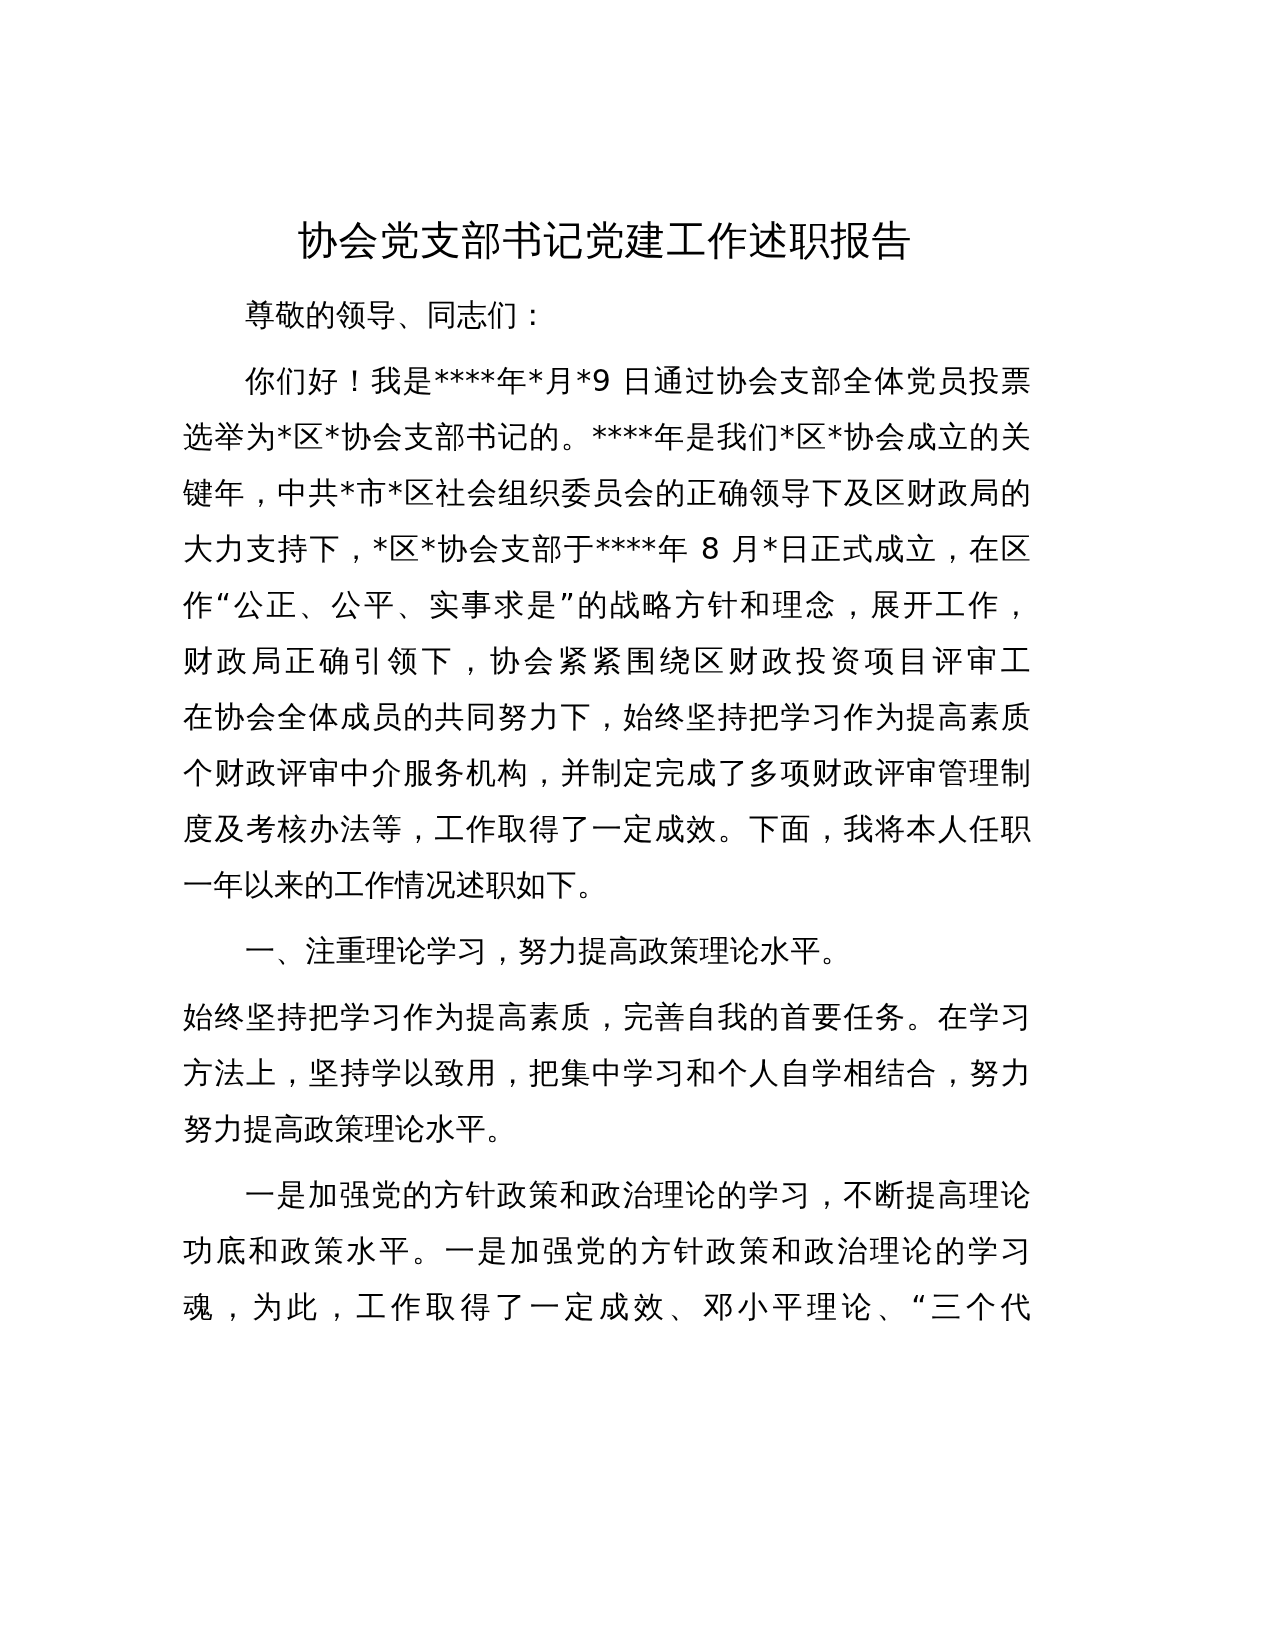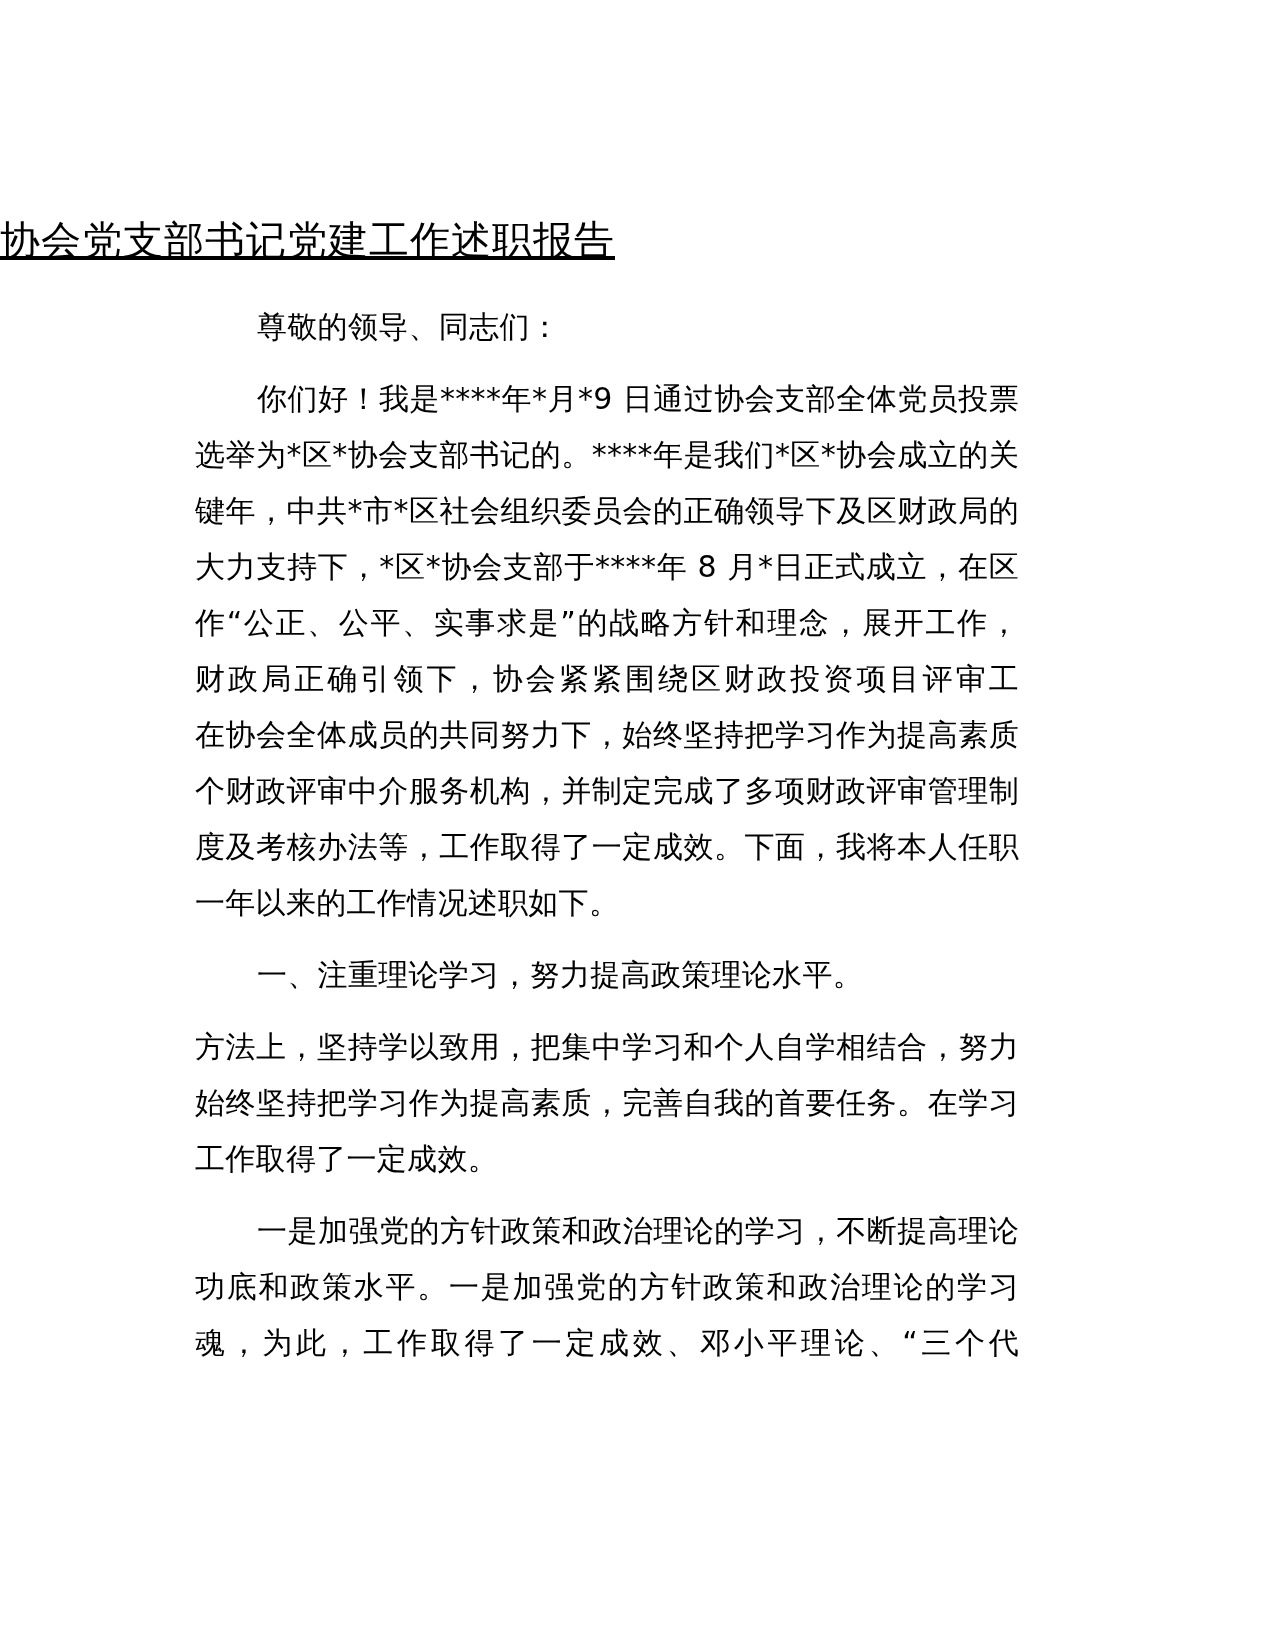--- a/index.html
+++ b/index.html
@@ -21,35 +21,35 @@
       top: 0;
       width: 1275px;
       height: 1650px;
       background: #ffffff;
     }
     .title {
       position: absolute;
       left: 0;
       top: 212px;
       width: 1210px;
+      text-align: center;
       font-size: 40px;
       line-height: 56px;
       letter-spacing: 1px;
       margin: 0;
       font-weight: normal;
-      text-decoration: underline;
     }
     .body-text {
       position: absolute;
       left: 179px;
       top: 283px;
       width: 856px;
     }
     .para {
-      margin: 16px;
+      margin: 4px;
       font-size: 30px;
       line-height: 56px;
       text-align: justify;
       text-justify: inter-character;
       letter-spacing: 0.3px;
     }
     .para.gap {
       margin-top: 10px;
     }
     .line {
@@ -86,23 +86,23 @@
       <span class="line">个财政评审中介服务机构，并制定完成了多项财政评审管理制</span>
       <span class="line">度及考核办法等，工作取得了一定成效。下面，我将本人任职</span>
       <span class="line last">一年以来的工作情况述职如下。</span>
     </p>
 
     <p class="para gap">
       <span class="line first last">一、注重理论学习，努力提高政策理论水平。</span>
     </p>
 
     <p class="para gap">
+      <span class="line">始终坚持把学习作为提高素质，完善自我的首要任务。在学习</span>
       <span class="line">方法上，坚持学以致用，把集中学习和个人自学相结合，努力</span>
-      <span class="line">始终坚持把学习作为提高素质，完善自我的首要任务。在学习</span>
-      <span class="line last">工作取得了一定成效。</span>
+      <span class="line last">努力提高政策理论水平。</span>
     </p>
 
     <p class="para gap">
       <span class="line first">一是加强党的方针政策和政治理论的学习，不断提高理论</span>
       <span class="line">功底和政策水平。一是加强党的方针政策和政治理论的学习</span>
       <span class="line">魂，为此，工作取得了一定成效、邓小平理论、“三个代</span>
     </p>
   </div>
 </div>
 

